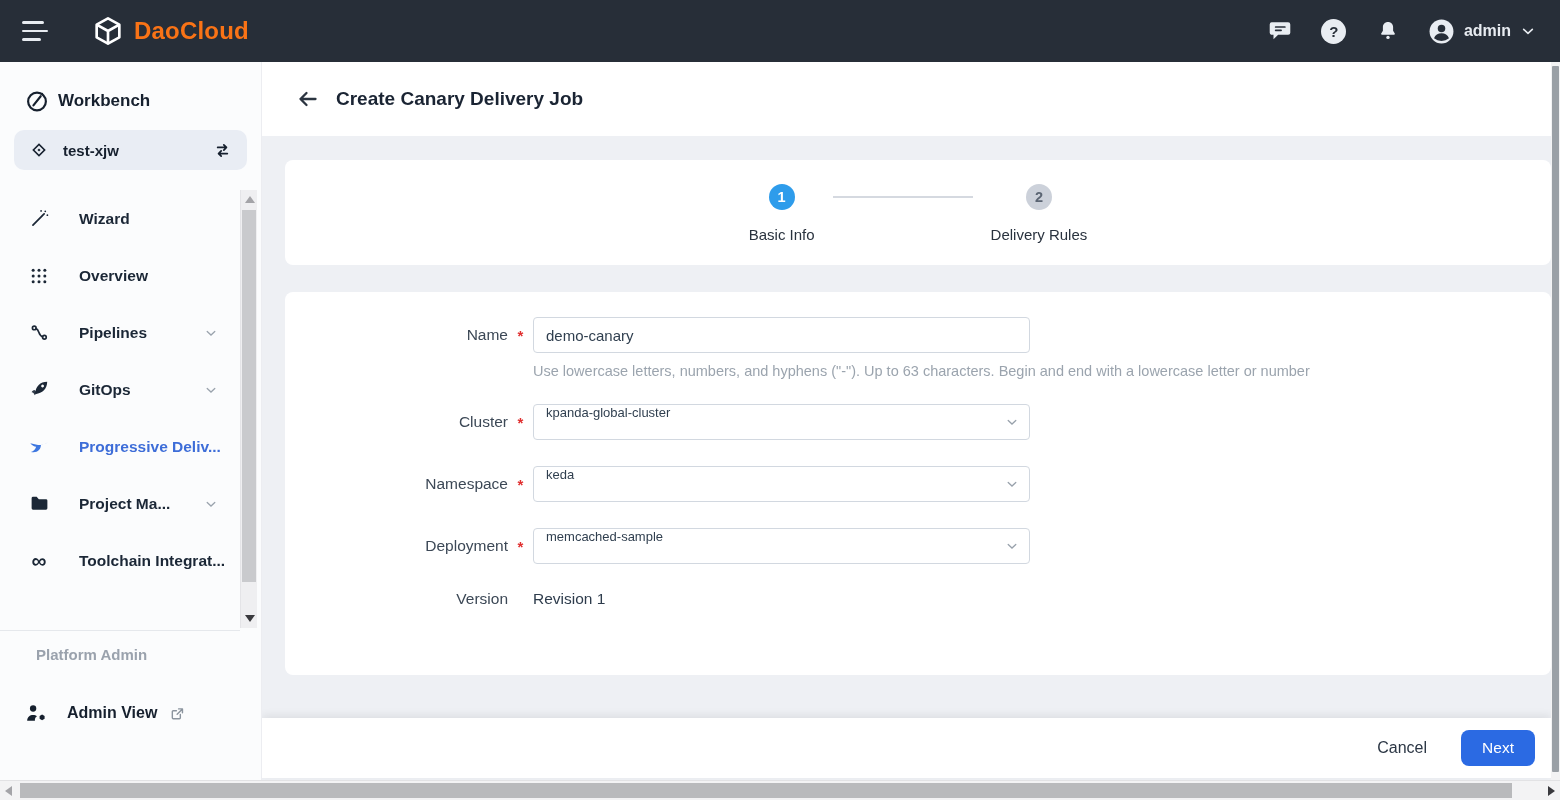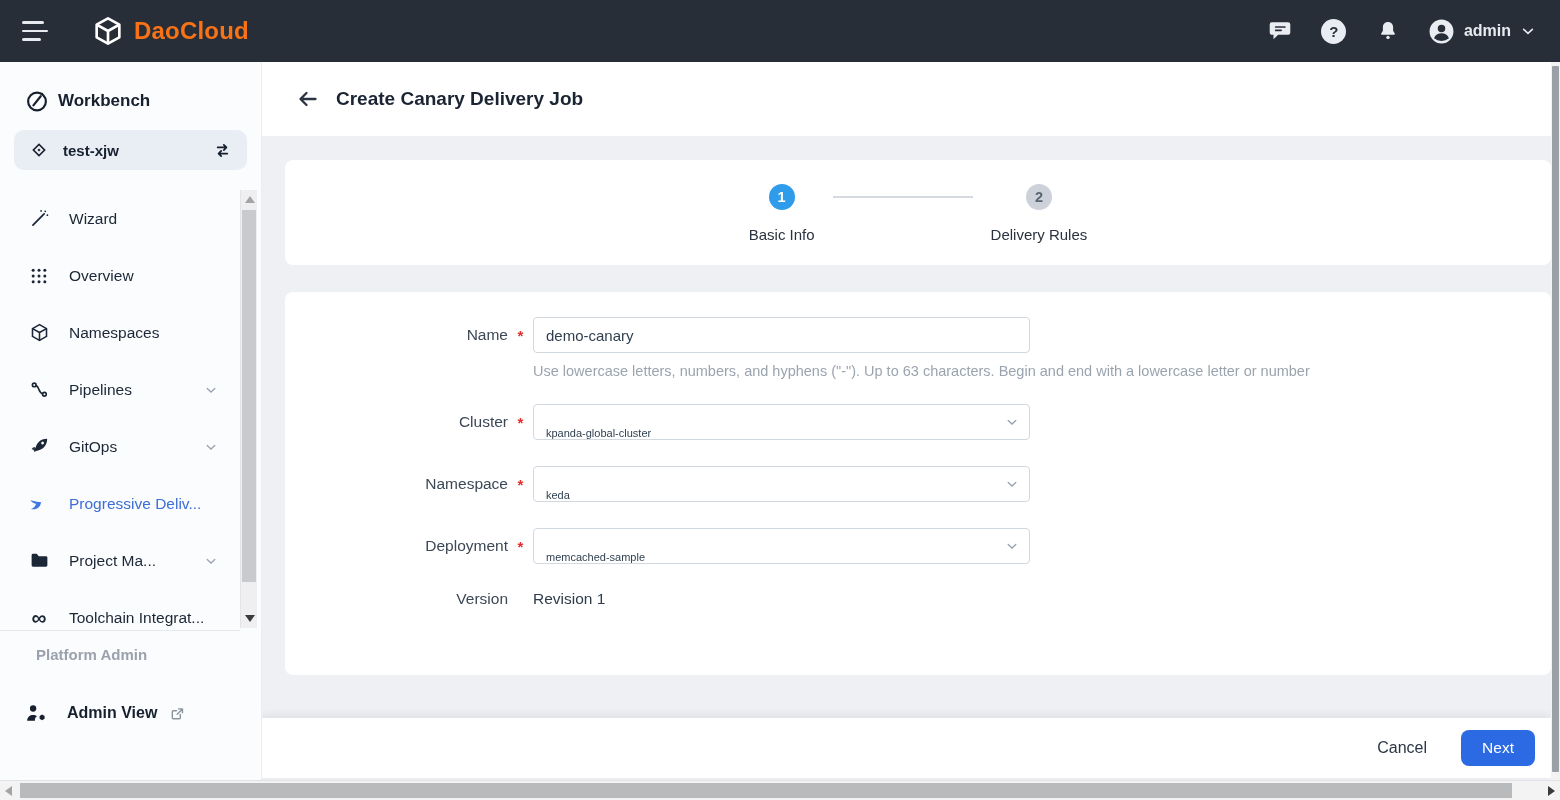--- a/index.html
+++ b/index.html
@@ -21,21 +21,21 @@
   
   .sidebar { position:absolute; left:0; top:62px; width:262px; height:718px; background:#fbfcfd; border-right:1px solid #ecedf1; z-index:20; }
   .wb-row { display:flex; align-items:center; gap:8px; padding:26px 0 0 24px; }
   .wb-label { font-size:17px; font-weight:700; color:#16202e; }
   .ws-pill { margin:16px 14px 0 14px; height:40px; background:#e9edf4; border-radius:10px; display:flex; align-items:center; padding:0 14px 0 15px; cursor:pointer; }
   .ws-name { margin-left:14px; font-size:15px; font-weight:600; color:#16202e; }
   .ws-swap { margin-left:auto; display:flex; }
   .nav { position:absolute; top:128px; left:0; width:240px; }
   .nav-item { height:57px; display:flex; align-items:center; padding-left:27px; cursor:pointer; color:#1b2736; }
   .nav-ic { width:24px; display:flex; justify-content:center; }
-  .nav-label { margin-left:18px; font-size:15.5px; font-weight:400; white-space:nowrap; }
+  .nav-label { margin-left:28px; font-size:15.5px; font-weight:700; white-space:nowrap; }
   .nav-item.active { color:#3d6dd8; }
   .nav-chev { margin-left:auto; margin-right:22px; display:flex; color:#9aa3ad; }
   .inf-glyph { font-size:21px; font-weight:700; line-height:1; }
 
   .side-scroll { position:absolute; left:240px; top:128px; width:17px; height:438px; background:#efeff1; border-left:1px solid #e4e4e7; }
   .ss-up { position:absolute; top:6px; left:3.5px; width:0; height:0; border-left:5px solid transparent; border-right:5px solid transparent; border-bottom:7px solid #a4a4a8; }
   .ss-thumb { position:absolute; top:20px; left:1px; width:14px; height:372px; background:#c9cacd; }
   .ss-down { position:absolute; bottom:6px; left:3.5px; width:0; height:0; border-left:5px solid transparent; border-right:5px solid transparent; border-top:7px solid #3a3a3e; }
 
   .side-divider { position:absolute; top:568px; left:0; width:240px; border-top:1px solid #e5e8ec; }
@@ -60,21 +60,21 @@
   .step-label { margin-top:16px; font-size:15px; color:#29323e; white-space:nowrap; }
   .step-line { width:140px; height:2px; background:#d5d9e0; margin:12px 18px 0 18px; }
 
   .form-card { margin-top:27px; height:383px; padding-top:25px; }
   .form-row { display:flex; align-items:center; }
   .flabel { width:223px; text-align:right; font-size:15.5px; color:#3c4856; }
   .freq { width:25px; text-align:center; font-size:15px; color:#e02f2f; font-weight:600; }
   .freq.empty { visibility:hidden; }
   .ffield { width:497px; position:relative; }
   .txt-input { width:100%; height:36px; border:1px solid #d2d8e0; border-radius:4px; padding:0 12px; font-size:15px; color:#303f4f; font-family:"Liberation Sans", sans-serif; outline:none; background:#fff; }
-  .select-box { width:100%; height:36px; border:1px solid #d2d8e0; border-radius:4px; padding:0 34px 0 12px; font-size:11px; color:#303f4f; display:flex; align-items:flex-end; cursor:pointer; background:#fff; }
+  .select-box { width:100%; height:36px; border:1px solid #d2d8e0; border-radius:4px; padding:0 34px 0 12px; font-size:13px; color:#303f4f; display:flex; align-items:flex-start; cursor:pointer; background:#fff; }
   .select-chev { position:absolute; right:11px; top:11px; color:#98a1ab; pointer-events:none; }
   .hint { margin:10px 0 0 248px; font-size:14.5px; color:#9ba4ae; }
   .gap25 { margin-top:25px; } .gap26 { margin-top:26px; }
   .plain-value { font-size:15.5px; color:#2e3c4c; }
 
   .footer { position:absolute; left:0; bottom:2px; width:100%; height:60px; background:#fff; box-shadow:0 -3px 8px rgba(0,0,0,.07); display:flex; align-items:center; justify-content:flex-end; padding-right:16px; }
   .cancel-btn { font-size:16px; color:#2b3644; cursor:pointer; margin-right:34px; background:none; border:none; font-family:"Liberation Sans", sans-serif; }
   .next-btn { width:74px; height:36px; background:#2b6ae3; border:none; border-radius:8px; color:#fff; font-size:15.5px; font-weight:500; cursor:pointer; font-family:"Liberation Sans", sans-serif; }
 
   
@@ -188,29 +188,20 @@
             <circle cx="19" cy="5" r="1.8"></circle>
           <circle cx="5" cy="12" r="1.8"></circle>
             <circle cx="12" cy="12" r="1.8"></circle>
             <circle cx="19" cy="12" r="1.8"></circle>
           <circle cx="5" cy="19" r="1.8"></circle>
             <circle cx="12" cy="19" r="1.8"></circle>
             <circle cx="19" cy="19" r="1.8"></circle>
         </svg>
       </span>
       <span class="nav-label">Overview</span>
-    </div>
-    <div class="nav-item">
-      <span class="nav-ic">
-        <svg width="21" height="21" viewBox="0 0 24 24" fill="none" stroke="currentColor" stroke-width="1.8" stroke-linejoin="round">
-          <path d="M12 3l8 4.5v9L12 21l-8-4.5v-9L12 3z"></path>
-            <path d="M4 7.5l8 4.5 8-4.5M12 12v9"></path>
-        </svg>
-      </span>
-      <span class="nav-label">Namespaces</span>
     </div>
     <div class="nav-item">
       <span class="nav-ic">
         <svg width="21" height="21" viewBox="0 0 24 24" fill="none" stroke="currentColor" stroke-width="1.9" stroke-linecap="round">
           <circle cx="6" cy="6.8" r="2.1"></circle>
             <circle cx="17.6" cy="17.4" r="2.1"></circle>
           <path d="M8 7.6c4.2 1 2.2 7.6 7.6 9.2"></path>
         </svg>
       </span>
       <span class="nav-label">Pipelines</span>

